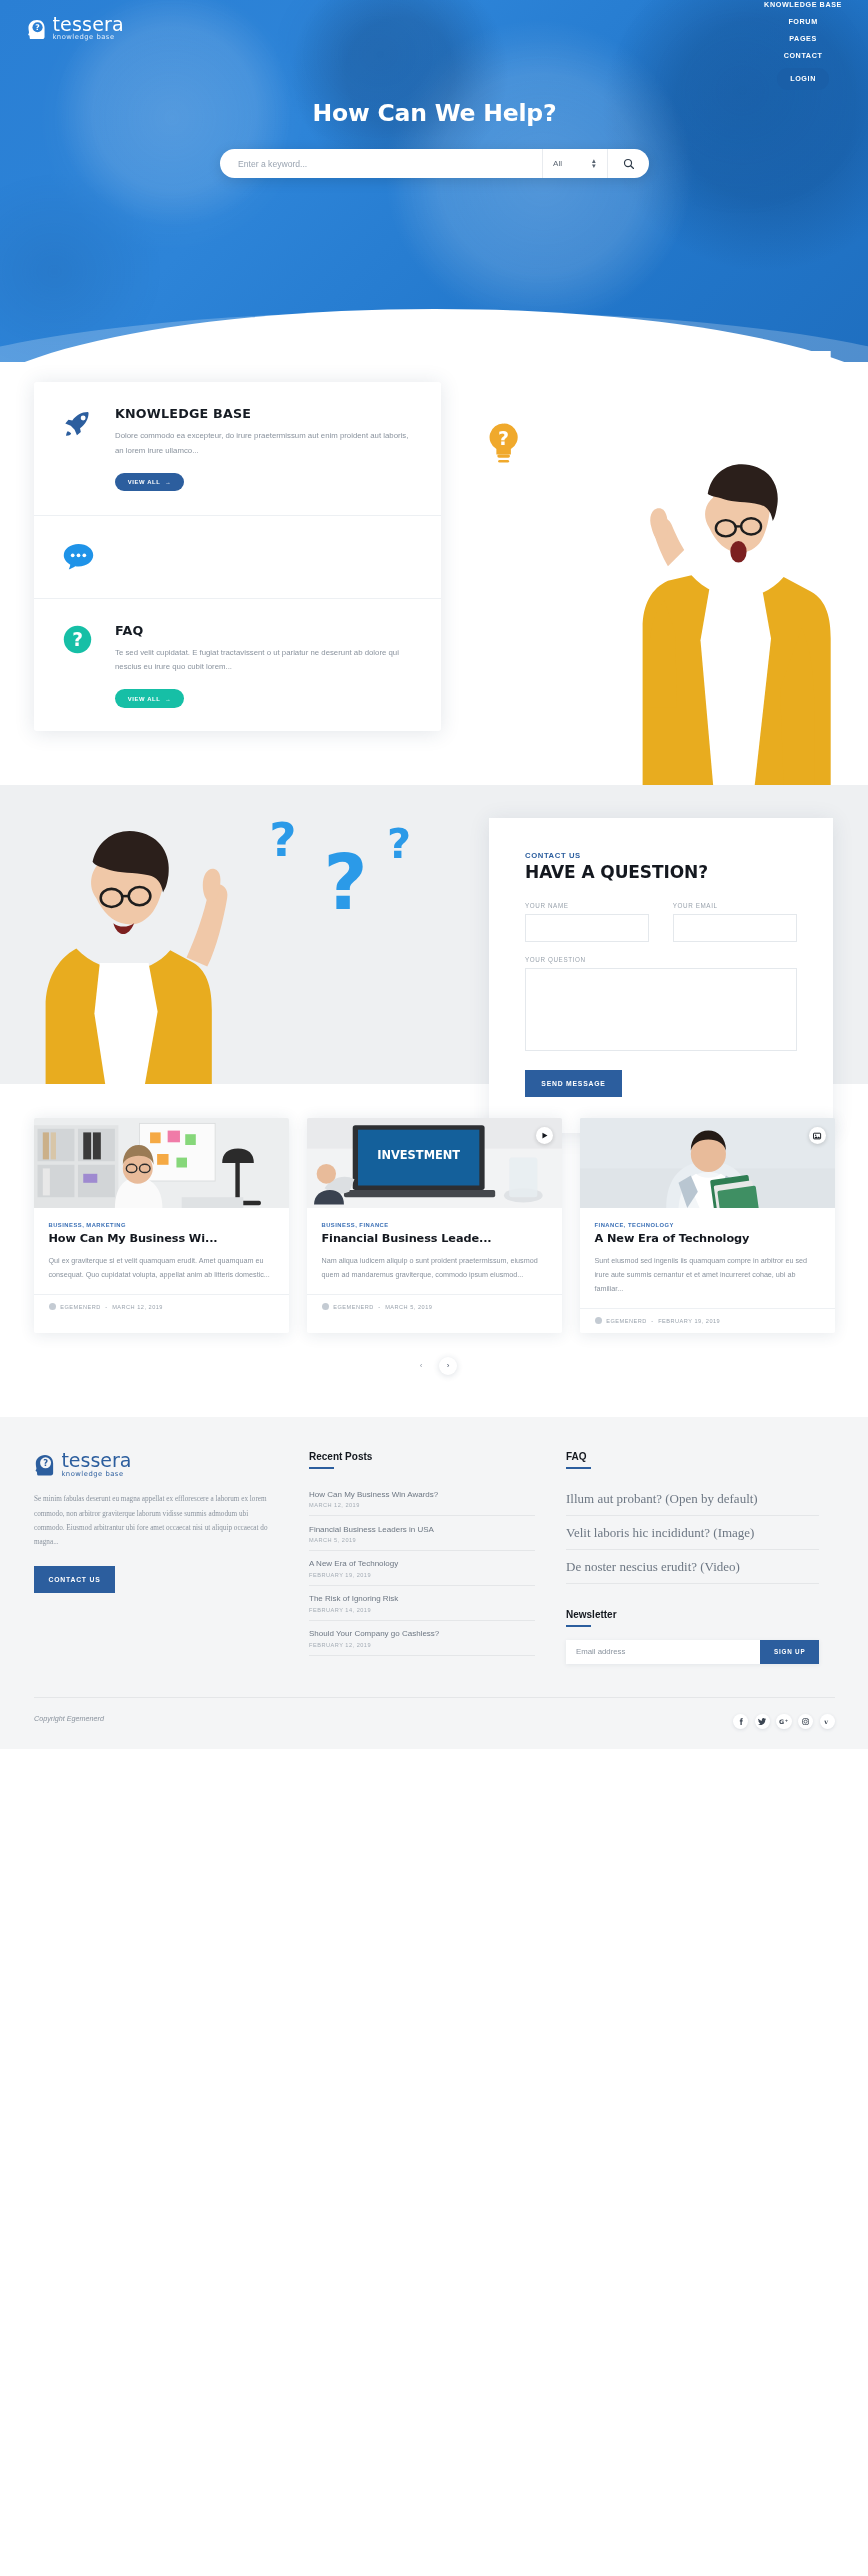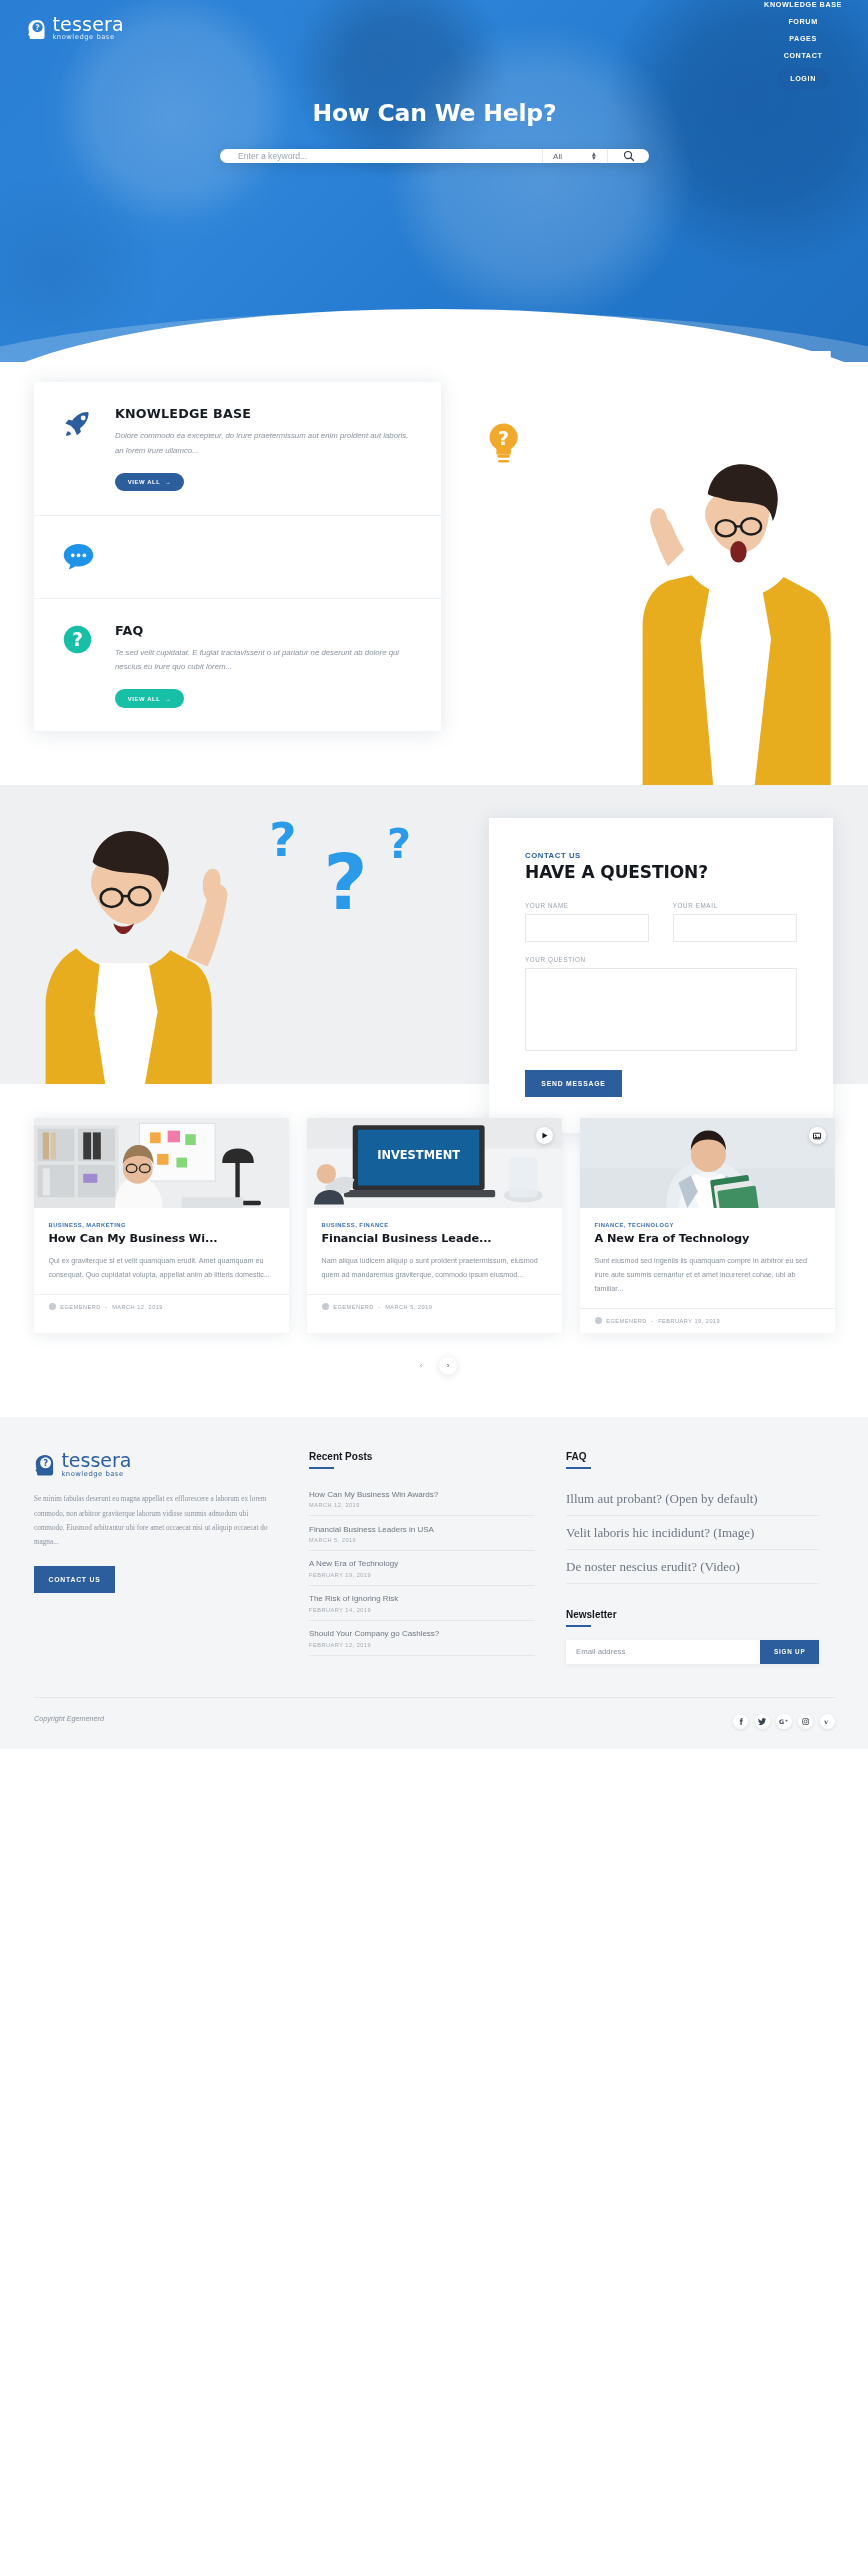--- a/index.html
+++ b/index.html
@@ -64,21 +64,21 @@
     letter-spacing:0.6px; text-transform:uppercase;
     padding:6.3px 12.7px; border-radius:12.7px; cursor:pointer; white-space:nowrap;
   }
 
   .hero-inner { position:relative; z-index:4; text-align:center; padding-top:56px; }
   .hero-title {
     color:#fff; font-size:23.5px; font-weight:bold; letter-spacing:-0.2px;
     font-family:"DejaVu Sans", sans-serif;
   }
   .searchbar {
-    margin:22px auto 6px; width:429px; height:14px;
+    margin:22px auto 6px; width:429px; height:29px;
     background:#fff; border-radius:15.4px;
     display:flex; align-items:stretch; overflow:hidden;
     box-shadow:0 2.7px 12.7px rgba(0,0,0,.13);
     justify-content:flex-end;
   }
   .search-input {
     flex:1; border:none; outline:none; padding:0 18px;
     font-size:8.6px; color:#4a5568; font-family:"Liberation Sans",sans-serif;
     background:transparent;
   }
@@ -103,21 +103,21 @@
     border-radius:2.7px;
   }
   .kb-card { padding:24.4px 29px 23.5px 29px; display:flex; gap:18px; border-bottom:0.9px solid #edf0f3; }
   .kb-card:last-child{ border-bottom:none; }
   .kb-icon { width:34px; flex:0 0 34px; padding-top:1.8px; }
   .kb-body { flex:1; }
   .kb-title {
     font-size:12.7px; font-weight:bold; color:#161c24; letter-spacing:0.2px;
     font-family:"DejaVu Sans", sans-serif; margin-bottom:8.1px;
   }
-  .kb-desc { font-size:7.8px; line-height:1.85; color:#8a939e; margin-bottom:12.7px;font-style:italic; }
+  .kb-desc { font-size:7.8px; line-height:1.85; color:#8a939e; margin-bottom:12.7px; }
   .pill {
     display:inline-flex; align-items:center; gap:4.5px;
     color:#fff; font-size:5.9px; font-weight:bold; letter-spacing:0.6px;
     text-transform:uppercase; padding:6.3px 12.7px; border-radius:11.8px; cursor:pointer;
   }
   .pill.navy { background:#2c5e9e; }
   .pill.blue { background:#1f93e8; }
   .pill.teal { background:#16bfa6; }
 
   .hero-person {

